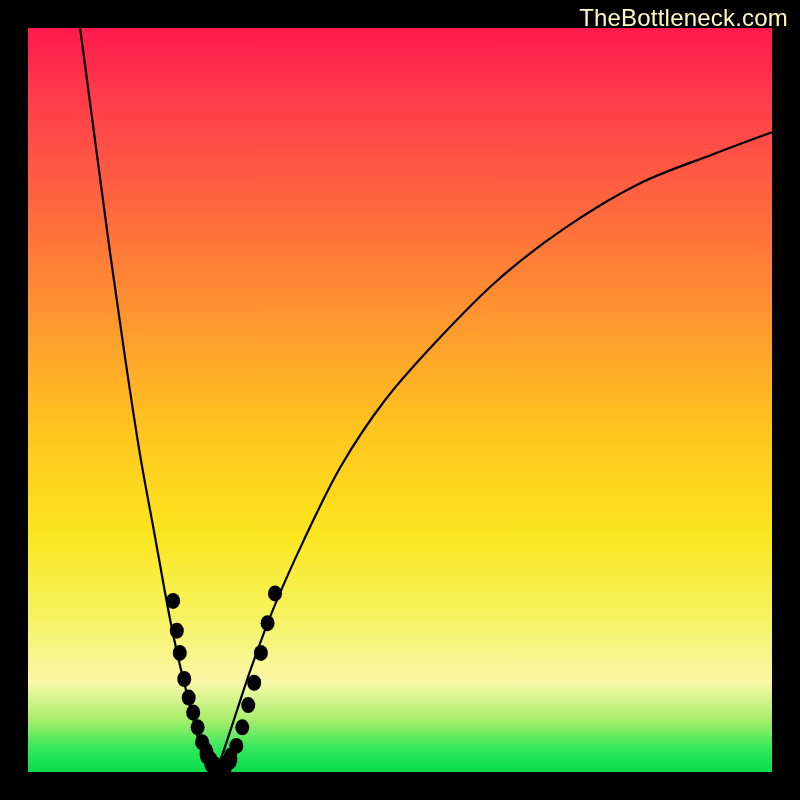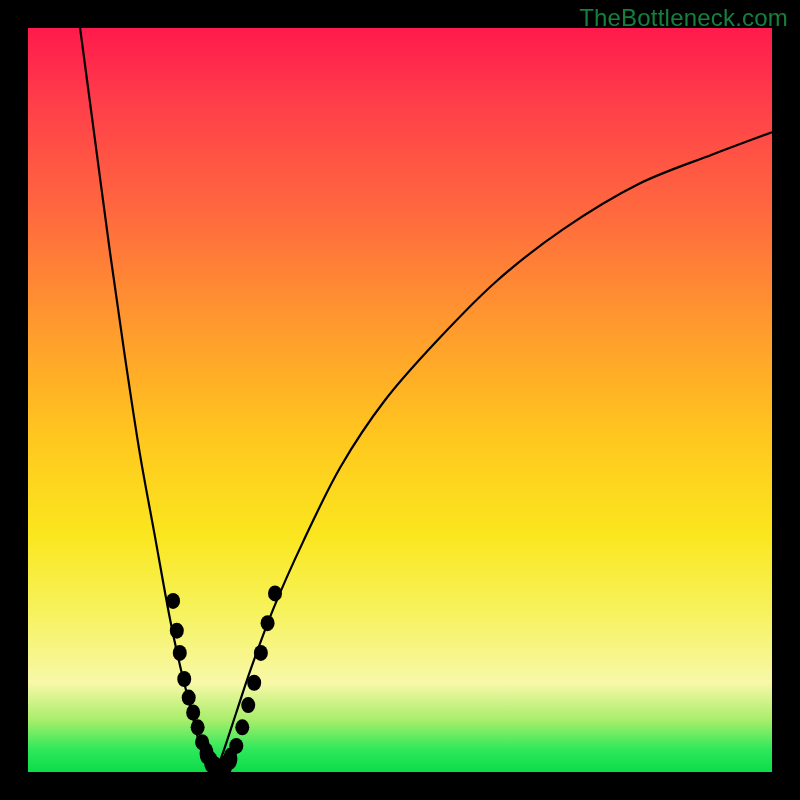--- a/index.html
+++ b/index.html
@@ -38,21 +38,21 @@
       #f8f8a8 88%,
       #a8ee6b 93%,
       #2ee85a 97%,
       #0bdc4a 100%
     );
   }
   .watermark {
     position: absolute;
     top: 4px;
     right: 12px;
-    color: #15803d;
+    color: #fef9c3;
     font-size: 24px;
     font-weight: 400;
     letter-spacing: 0.2px;
     user-select: none;
   }
   svg.curve {
     position: absolute;
     top: 0;
     left: 0;
     width: 744px;

